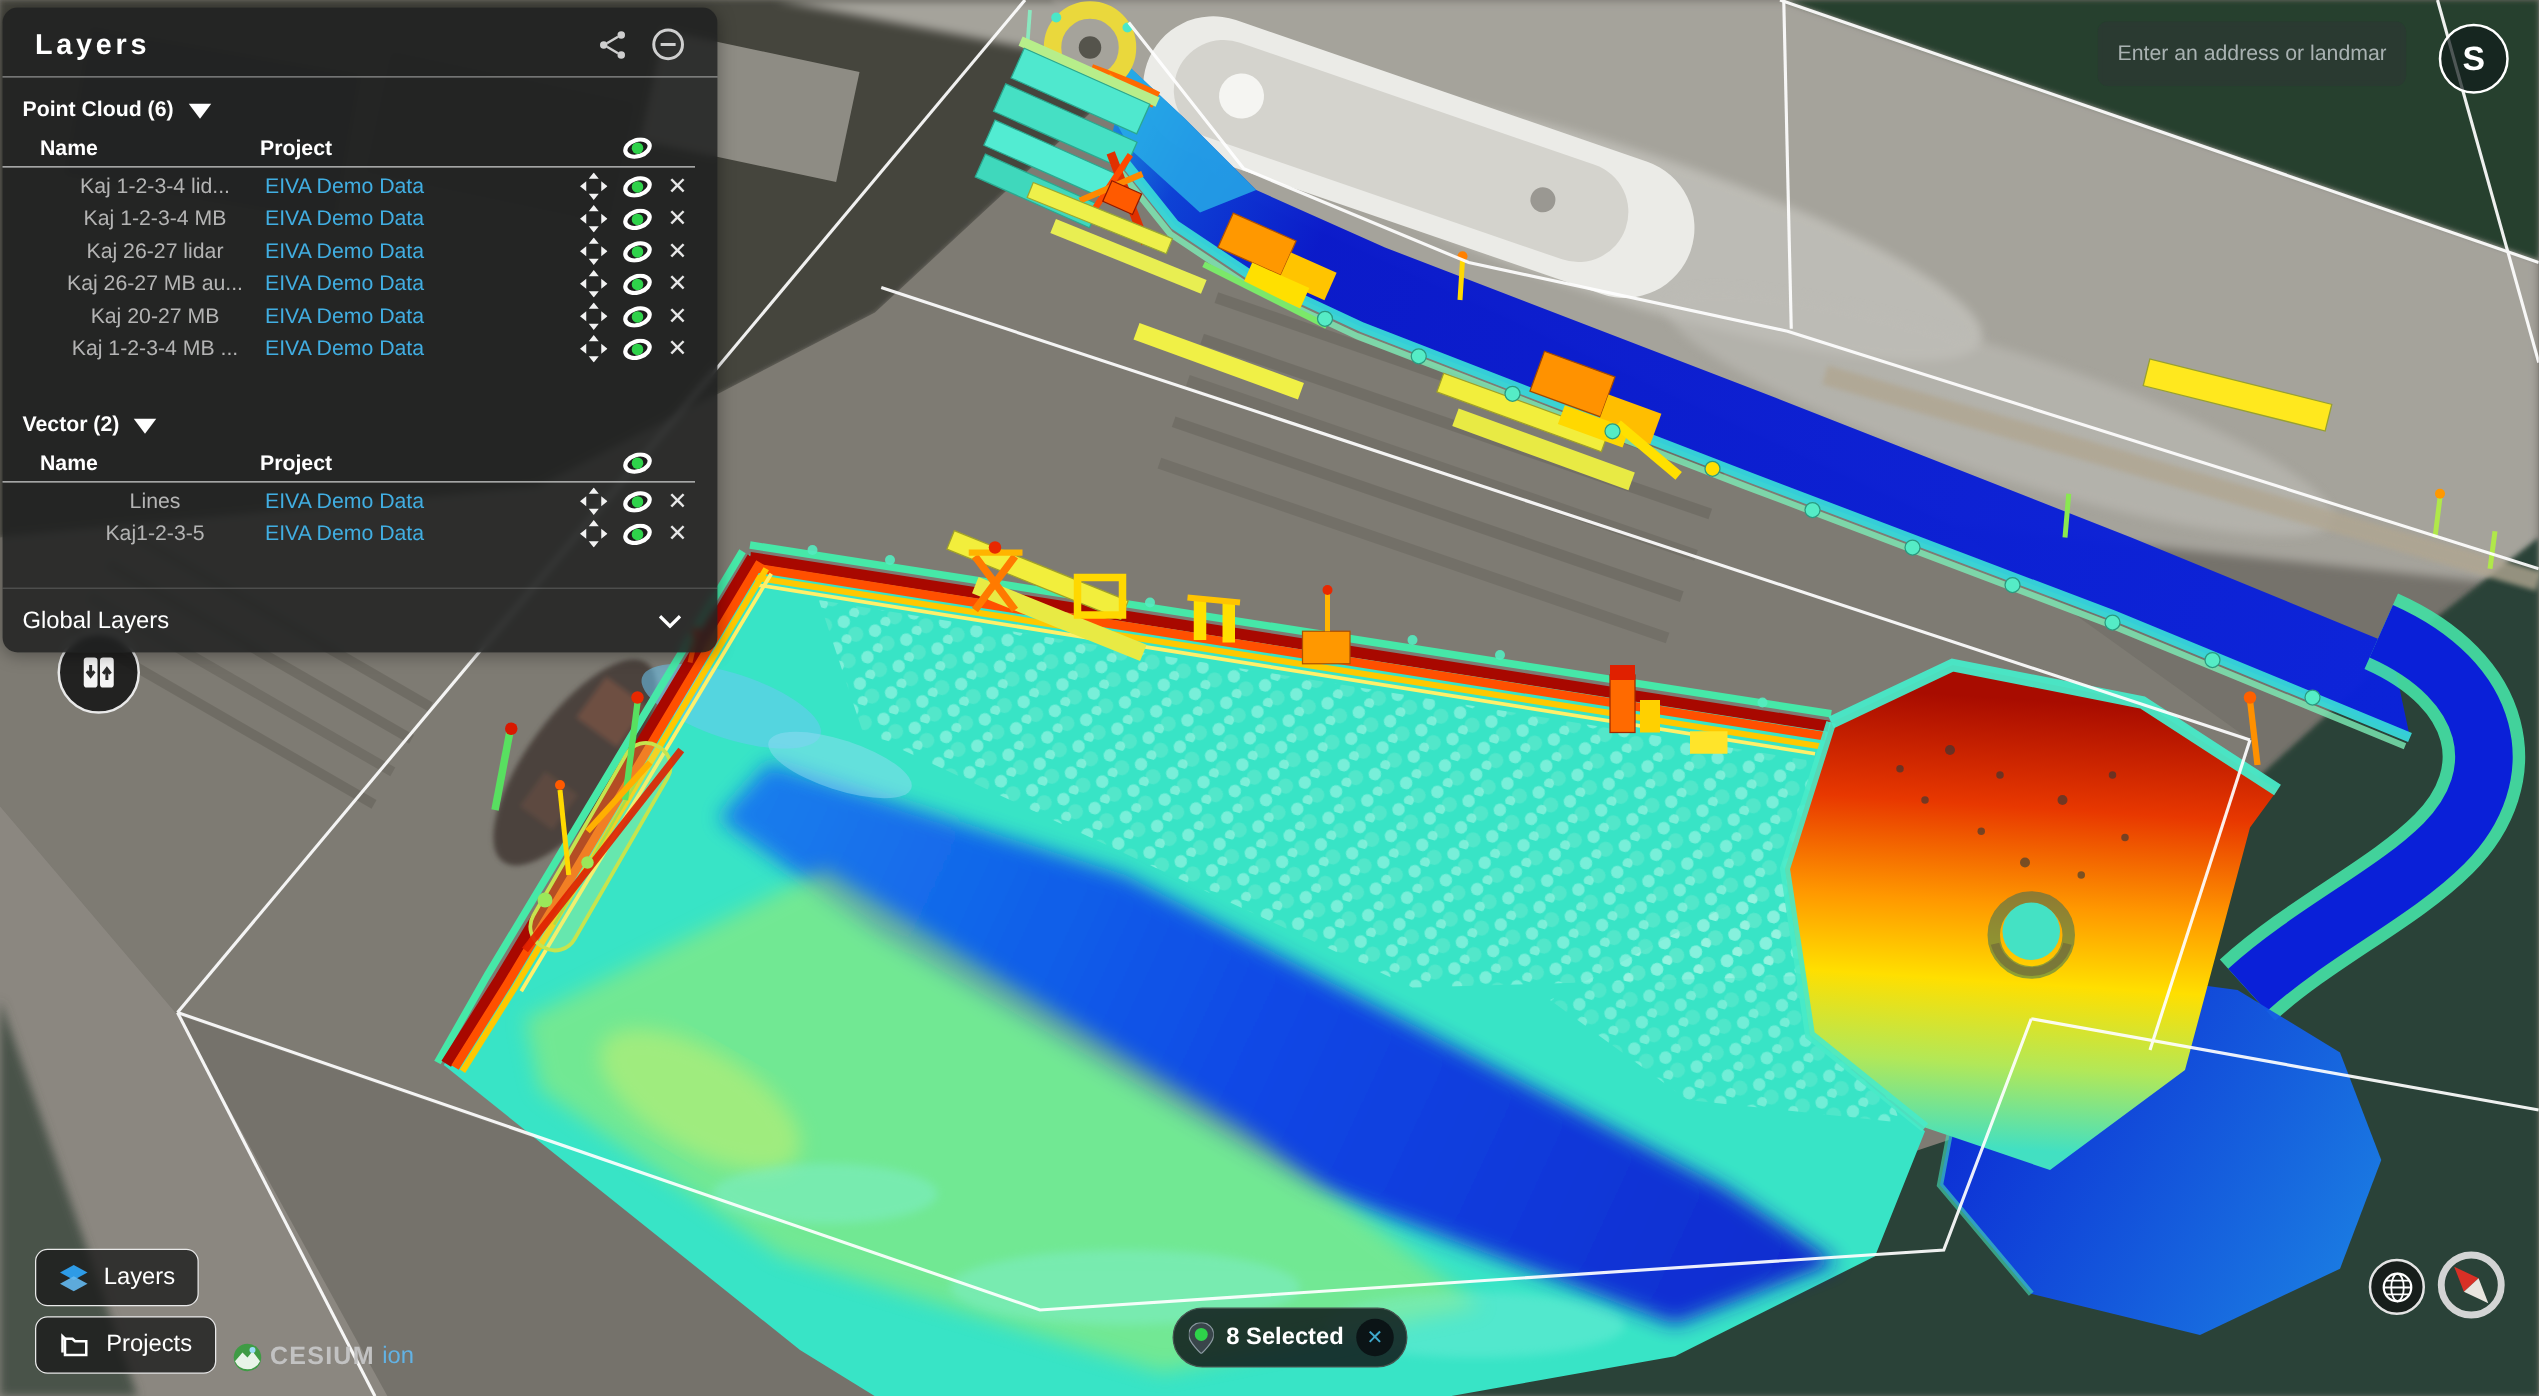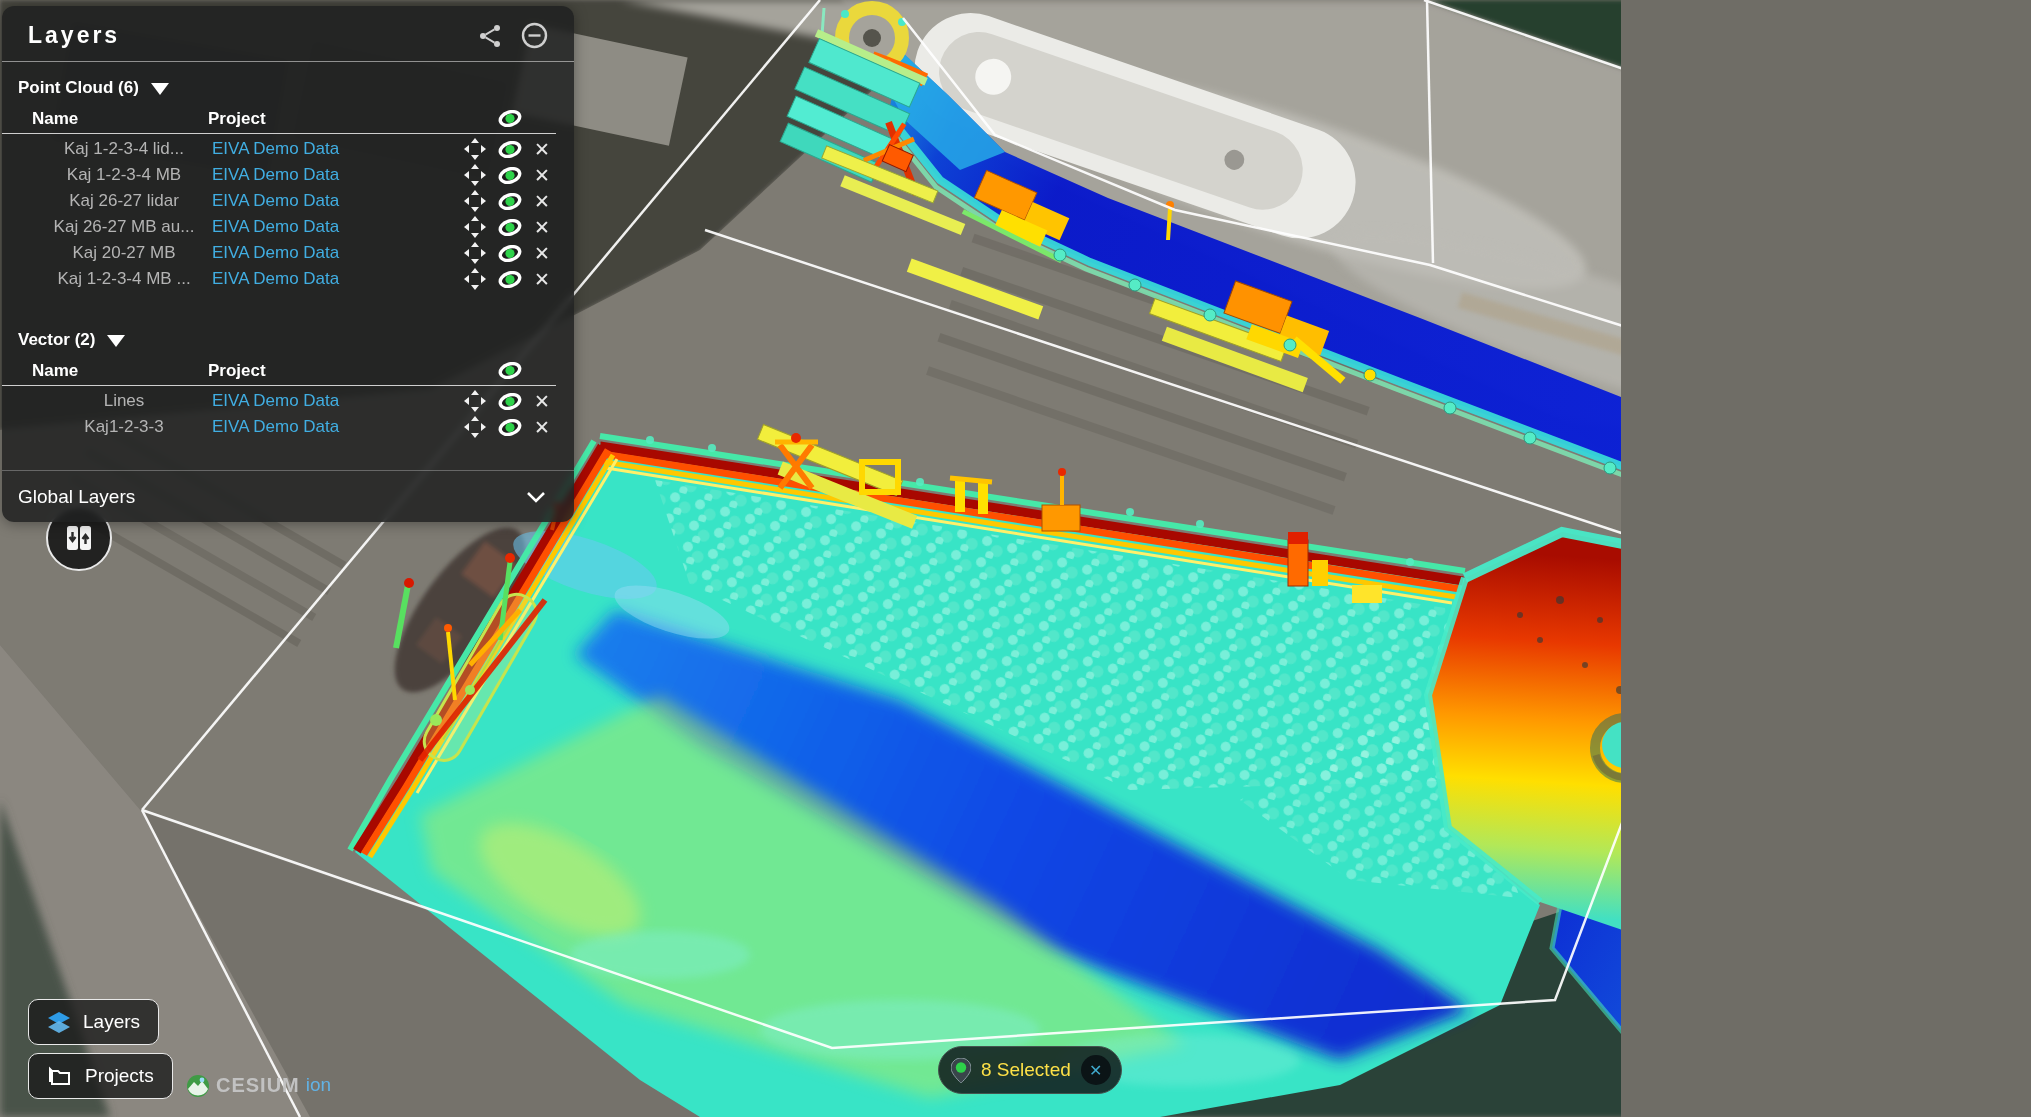--- a/index.html
+++ b/index.html
@@ -1,18 +1,18 @@
 <!DOCTYPE html>
 <html style="--link: #41aee2; --eye-green: #2ed24a; --compass-red: #d83026; --accent-blue: #2e9be6; --bathy-shallow: #b80f00; --bathy-mid: #ffdf00; --bathy-turquoise: #38e4c6; --bathy-deep: #0a1ed0;"><head>
 <meta charset="utf-8">
 <style>
   * { margin:0; padding:0; box-sizing:border-box; }
   html,body { width:2031px; height:1117px; overflow:hidden; background:#6f6d66;
               font-family:"Liberation Sans", sans-serif; }
-  #stage { position:relative; width:1621px; height:1117px; overflow:hidden; }
+  #stage { position:relative; width:2031px; height:1117px; overflow:hidden; }
   #map-svg { position:absolute; inset:0; z-index:0; }
 
   
   .panel { position:absolute; left:2px; top:6px; width:572px; height:516px; z-index:10;
            background:rgba(32,33,33,0.86); border-radius:12px; color:#fff;
            backdrop-filter:blur(3px); box-shadow:0 2px 14px rgba(0,0,0,.35); }
   .panel-header { display:flex; align-items:center; justify-content:space-between;
                   padding:16px 26px 12px 26px; border-bottom:1px solid rgba(235,235,235,.55); }
   .panel-title { font-size:23px; font-weight:bold; letter-spacing:3px; }
   .panel-header-icons { display:flex; gap:18px; align-items:center; }
@@ -66,21 +66,21 @@
   #btn-projects { left:28px; top:1053px; }
   .cesium-brand { position:absolute; left:186px; top:1074px; z-index:10; display:flex;
                   gap:6px; cursor:pointer; }
   .cesium-word { font-size:20px; font-weight:bold; letter-spacing:1px; color:#c2c2c2; }
   .ion-word { font-size:19px; color:#62b2e4; }
 
   
   .sel-pill { position:absolute; left:938px; top:1046px; height:48px; z-index:10;
               background:rgba(18,30,30,.88); border:1.5px solid #44544f; border-radius:24px;
               display:flex; align-items:center; gap:10px; padding:0 10px 0 12px; }
-  .sel-text { color:#fde047; font-size:19px; font-weight:normal; }
+  .sel-text { color:#ffffff; font-size:19px; font-weight:bold; }
   .sel-close { width:30px; height:30px; border-radius:50%; background:#0b1416;
                display:flex; align-items:center; justify-content:center; cursor:pointer;
                color:#3fa9cc; font-size:16px; }
 
   
   .coords { position:absolute; right:36px; top:1077px; z-index:10; color:#fff;
             font-size:19px; font-weight:bold;
             text-shadow:0 0 4px #000, 1px 1px 2px #000; white-space:nowrap; }
   .globe-btn { position:absolute; left:1895px; top:1007px; width:45px; height:45px; z-index:10;
                border-radius:50%; background:rgba(20,24,22,.85); border:2px solid #e4e4e4;
@@ -527,21 +527,21 @@
               </svg>
     </span>
     <span class="icon-btn">
       <svg width="24" height="17" viewBox="0 0 24 17">
                 <use href="#i-eye"></use>
               </svg>
     </span>
     <span class="icon-btn x-glyph">✕</span>
   </div>
           <div class="grid-row">
-    <span class="cell-name">Kaj1-2-3-3</span>
+    <span class="cell-name">Kaj1-2-3-5</span>
     <span class="cell-project">EIVA Demo Data</span>
     <span class="icon-btn">
       <svg width="22" height="22" viewBox="0 0 22 22">
                 <use href="#i-move"></use>
               </svg>
     </span>
     <span class="icon-btn">
       <svg width="24" height="17" viewBox="0 0 24 17">
                 <use href="#i-eye"></use>
               </svg>

